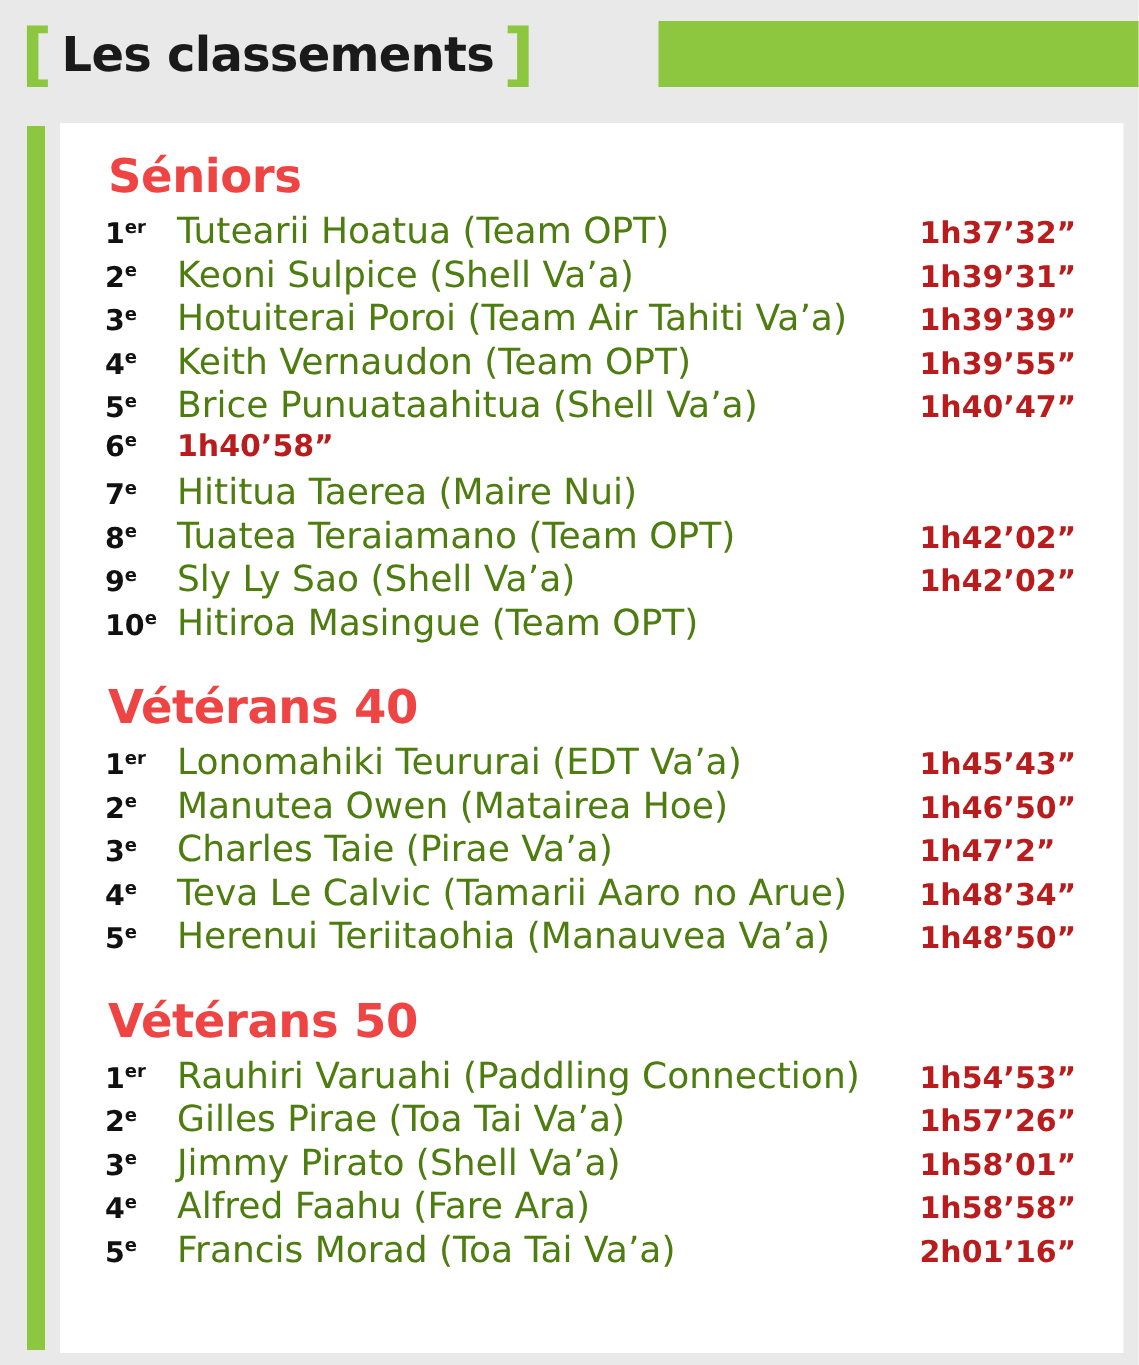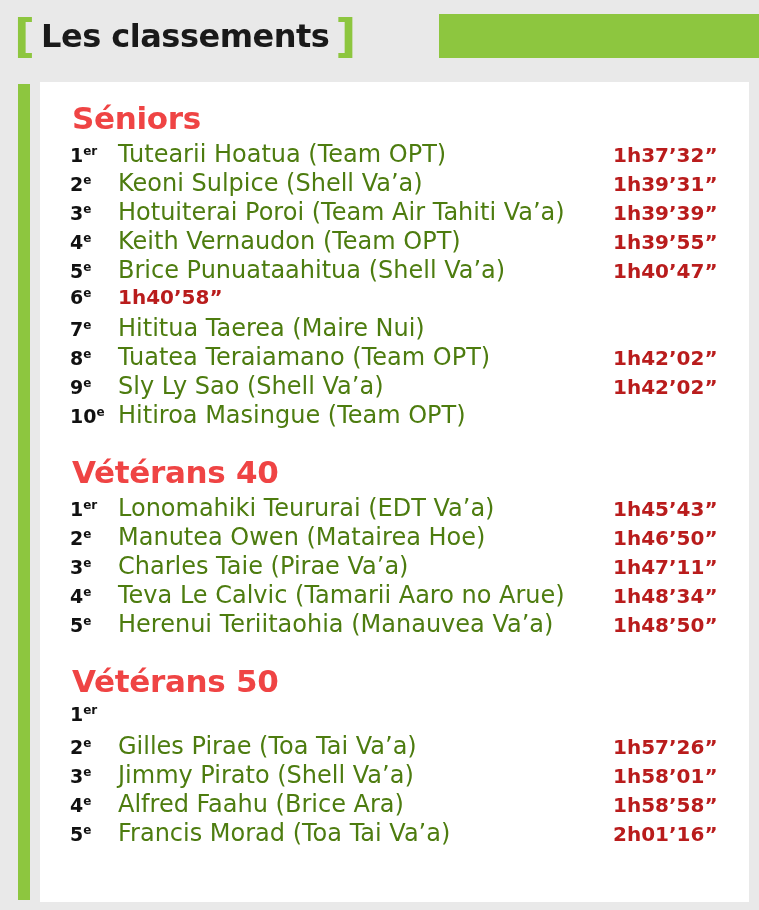--- a/index.html
+++ b/index.html
@@ -212,21 +212,21 @@
             <span class="time">1h45’43”</span>
           </div>
           <div class="row">
             <span class="rank"><span>2</span><sup>e</sup></span>
             <span class="name">Manutea Owen (Matairea Hoe)</span>
             <span class="time">1h46’50”</span>
           </div>
           <div class="row">
             <span class="rank"><span>3</span><sup>e</sup></span>
             <span class="name">Charles Taie (Pirae Va’a)</span>
-            <span class="time">1h47’11”</span>
+            <span class="time">1h47’2”</span>
           </div>
           <div class="row">
             <span class="rank"><span>4</span><sup>e</sup></span>
             <span class="name">Teva Le Calvic (Tamarii Aaro no Arue)</span>
             <span class="time">1h48’34”</span>
           </div>
           <div class="row">
             <span class="rank"><span>5</span><sup>e</sup></span>
             <span class="name">Herenui Teriitaohia (Manauvea Va’a)</span>
             <span class="time">1h48’50”</span>
@@ -234,34 +234,36 @@
         </div>
       </div>
 
       <div class="spacer-sm"></div>
 
       <div class="section">
         <div class="section-title">Vétérans 50</div>
         <div>
           <div class="row">
             <span class="rank"><span>1</span><sup>er</sup></span>
+            <span class="name">Rauhiri Varuahi (Paddling Connection)</span>
+            <span class="time">1h54’53”</span>
           </div>
           <div class="row">
             <span class="rank"><span>2</span><sup>e</sup></span>
             <span class="name">Gilles Pirae (Toa Tai Va’a)</span>
             <span class="time">1h57’26”</span>
           </div>
           <div class="row">
             <span class="rank"><span>3</span><sup>e</sup></span>
             <span class="name">Jimmy Pirato (Shell Va’a)</span>
             <span class="time">1h58’01”</span>
           </div>
           <div class="row">
             <span class="rank"><span>4</span><sup>e</sup></span>
-            <span class="name">Alfred Faahu (Brice Ara)</span>
+            <span class="name">Alfred Faahu (Fare Ara)</span>
             <span class="time">1h58’58”</span>
           </div>
           <div class="row">
             <span class="rank"><span>5</span><sup>e</sup></span>
             <span class="name">Francis Morad (Toa Tai Va’a)</span>
             <span class="time">2h01’16”</span>
           </div>
         </div>
       </div>
 

